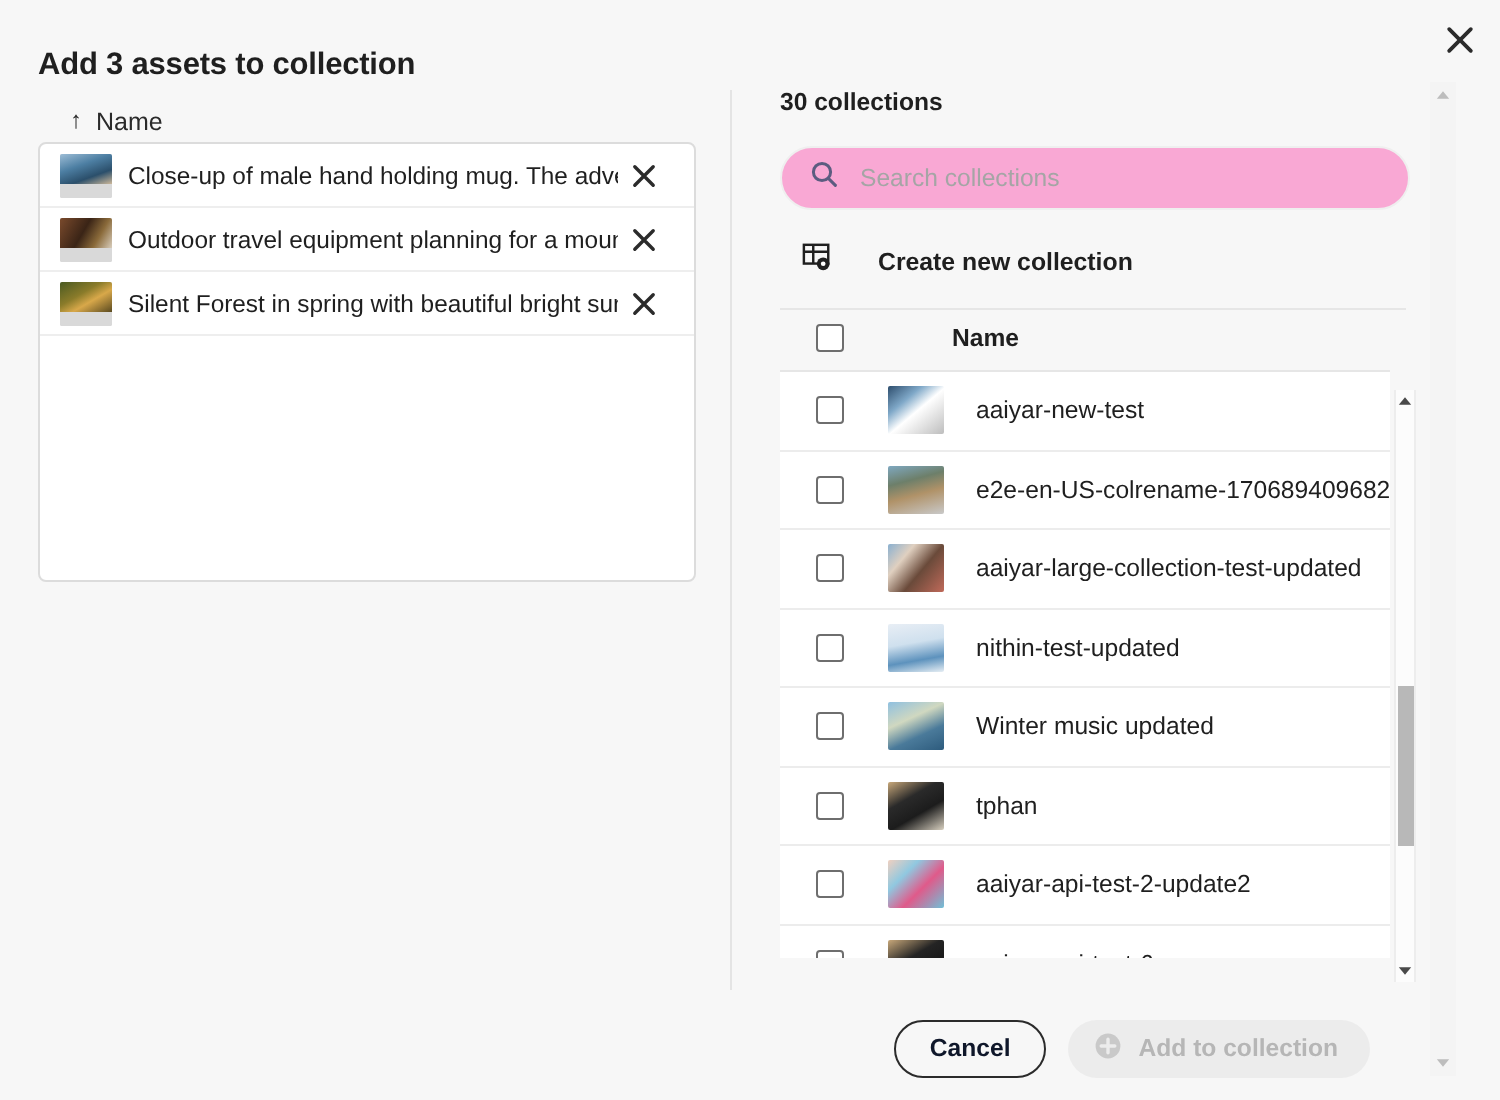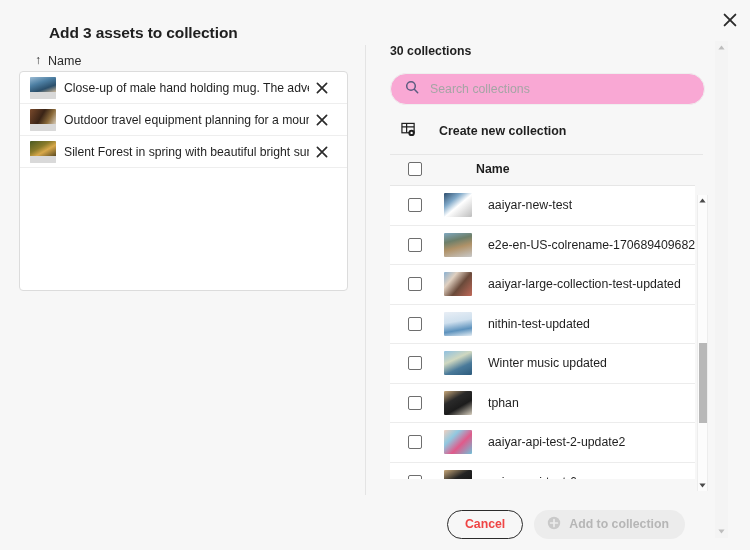--- a/index.html
+++ b/index.html
@@ -36,21 +36,20 @@
 
   
   #dialog-title {
     position: absolute;
     left: 19px;
     top: 24px;
     font-size: 15.5px;
     font-weight: bold;
     color: #1f1f1f;
     letter-spacing: -0.1px;
-    margin-left: 30px;
   }
 
   
   #left-panel {
     position: absolute;
     left: 19px;
     top: 50px;
     width: 331px;
     height: 242px;
   }
@@ -327,21 +326,21 @@
   }
   #cancel-btn {
     height: 29px;
     padding: 0 17px;
     border: 1.6px solid #2b2b2b;
     border-radius: 15px;
     background: transparent;
     font-family: "Liberation Sans", sans-serif;
     font-size: 12.3px;
     font-weight: bold;
-    color: #ef4444;
+    color: #0f172a;
     cursor: pointer;
     display: flex;
     align-items: center;
   }
   #add-btn {
     height: 29px;
     padding: 0 16px 0 13px;
     border: none;
     border-radius: 15px;
     background: #ececec;

